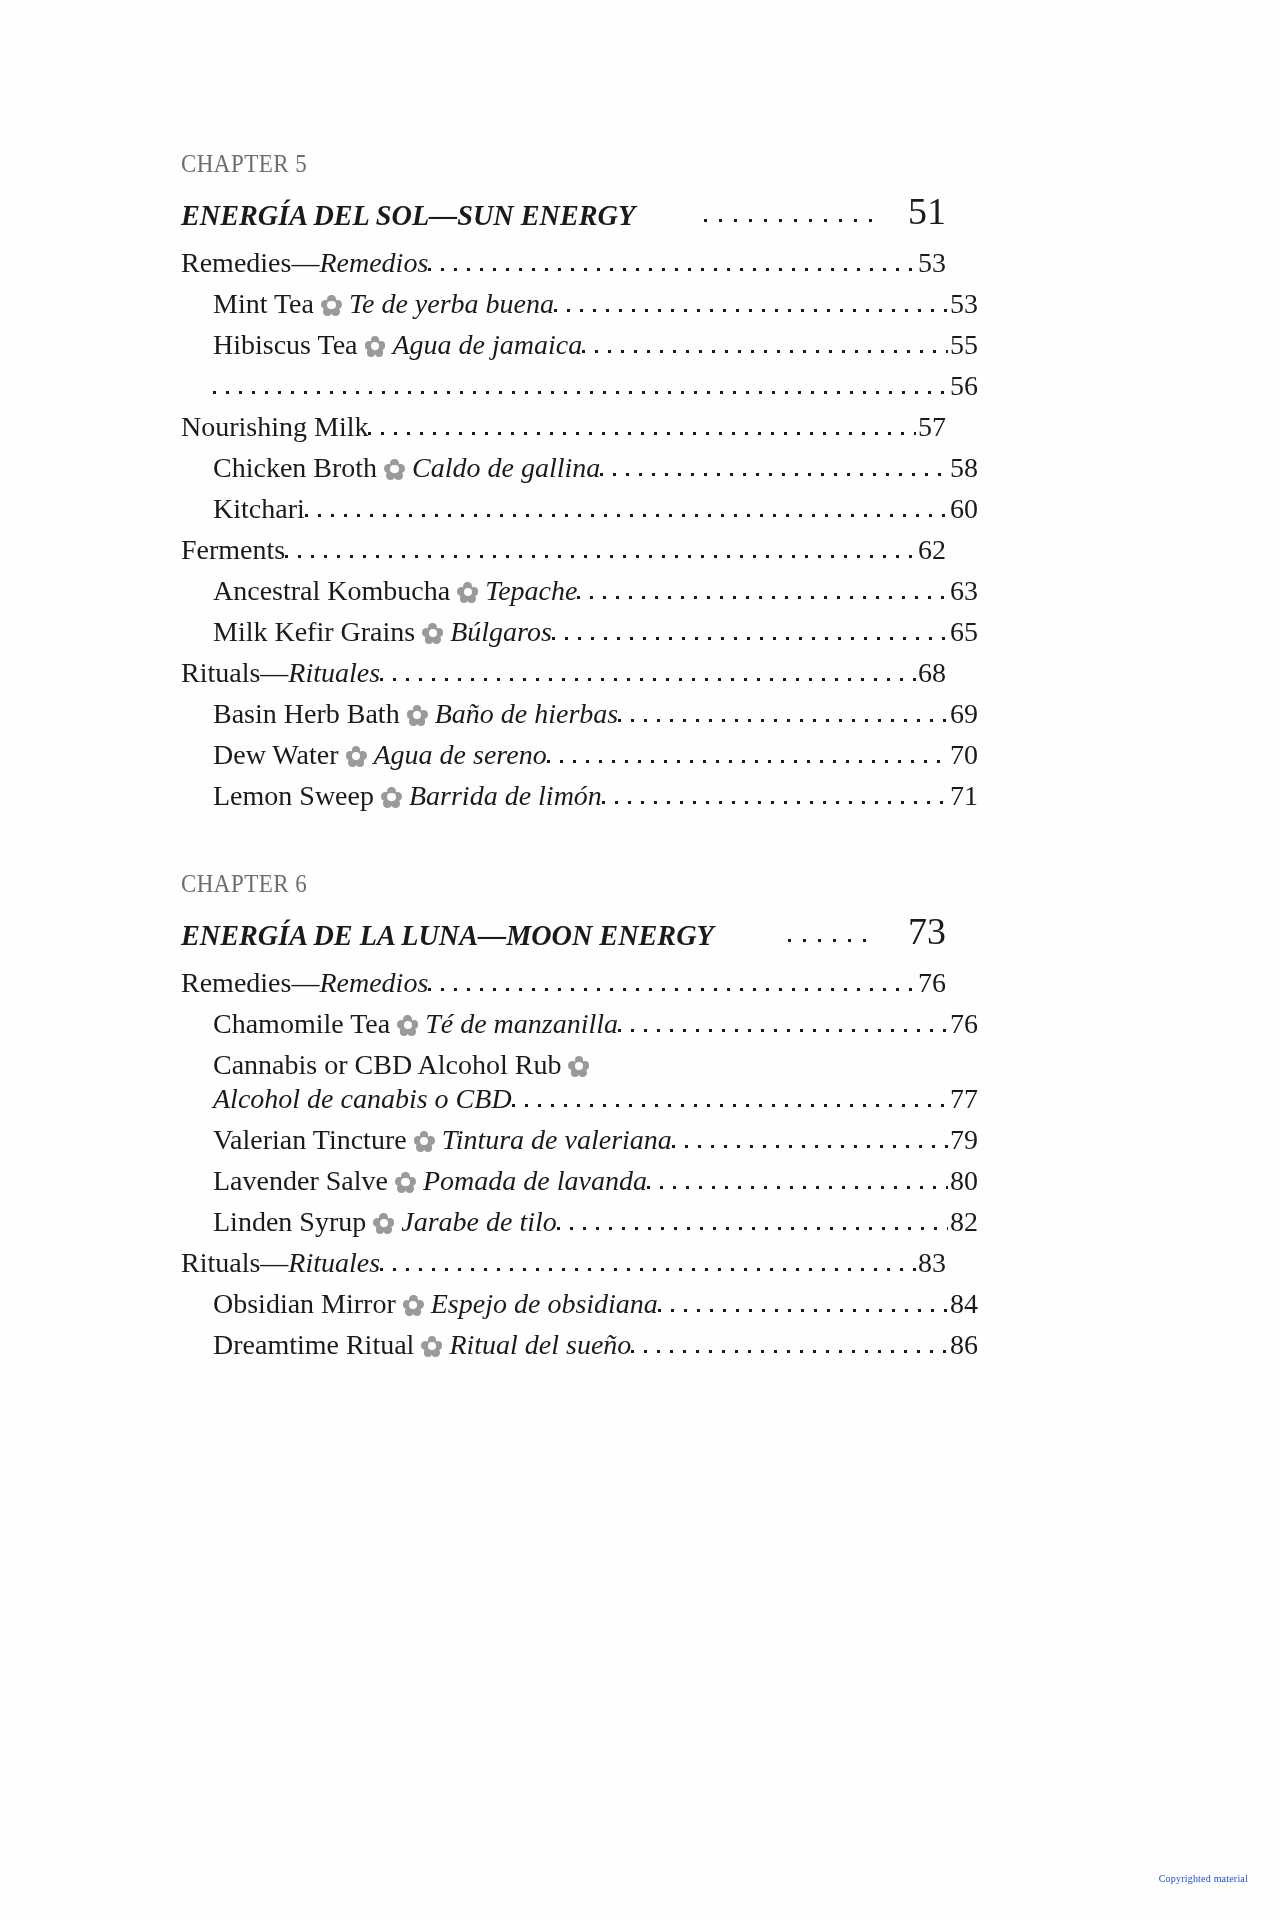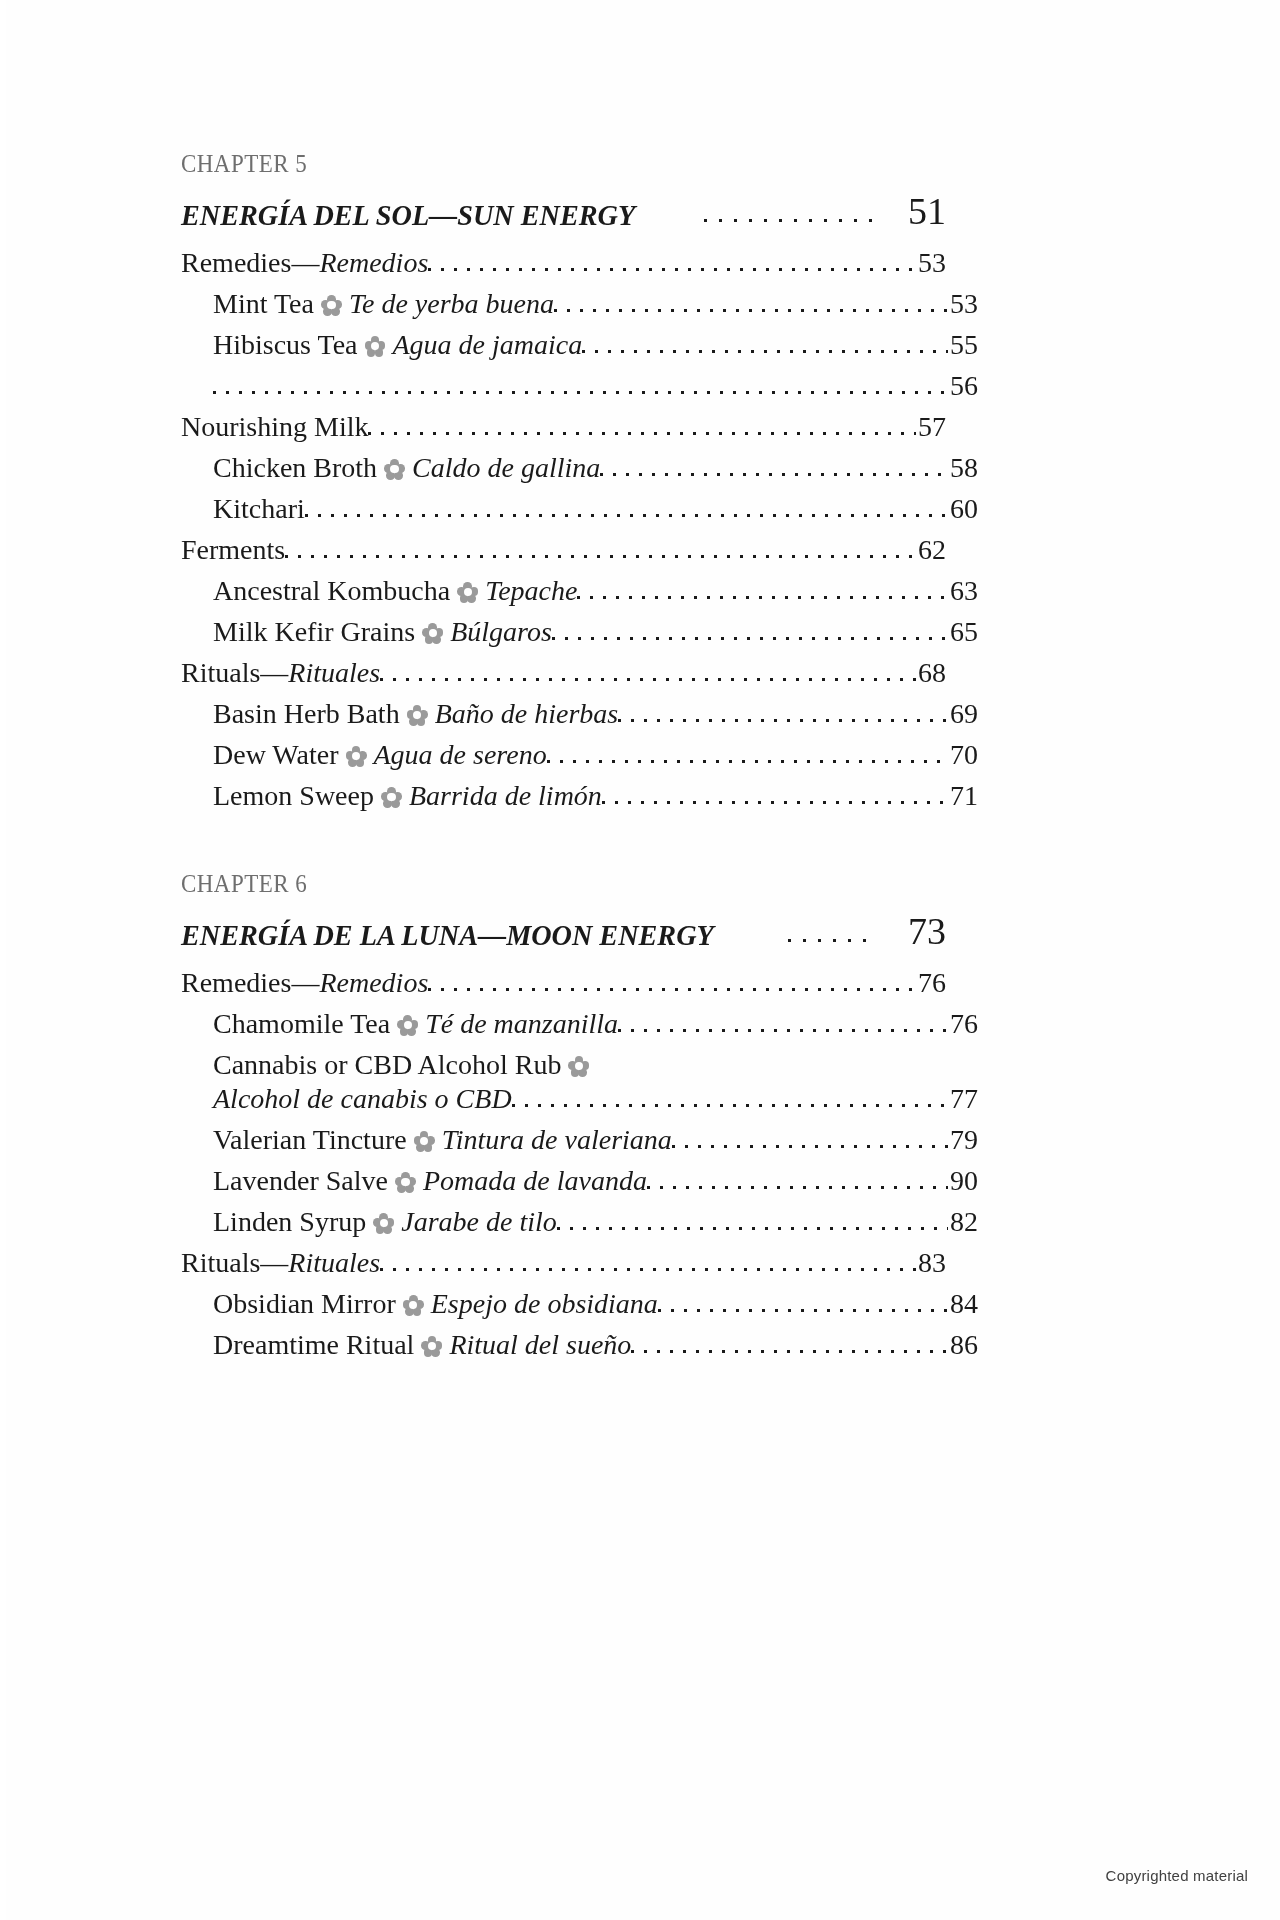--- a/index.html
+++ b/index.html
@@ -167,23 +167,23 @@
     border-radius: 50%;
     background: #fefefe;
     display: block;
   }
 
   
   #copyright {
     position: absolute;
     right: 38px;
     bottom: 36px;
-    font-family: Liberation Sans, sans-serif;
-    font-size: 15px;
-    color: #404040;
+    font-family: Liberation Serif, serif;
+    font-size: 10px;
+    color: #1d4ed8;
     letter-spacing: 0.2px;
     white-space: nowrap;
   }
 </style>
 </head>
 <body>
 
 <div id="page">
   <div id="toc">
       <div class="chapter-block">
@@ -289,21 +289,21 @@
           <span class="pageno">77</span>
         </div>
         <div class="row entry">
           <span class="txt"><span>Valerian Tincture</span><span class="flower"><i></i><i></i><i></i><i></i><i></i><b></b></span><span class="it">Tintura de valeriana</span></span>
           <span class="leader"></span>
           <span class="pageno">79</span>
         </div>
         <div class="row entry">
           <span class="txt"><span>Lavender Salve</span><span class="flower"><i></i><i></i><i></i><i></i><i></i><b></b></span><span class="it">Pomada de lavanda</span></span>
           <span class="leader"></span>
-          <span class="pageno">90</span>
+          <span class="pageno">80</span>
         </div>
         <div class="row entry">
           <span class="txt"><span>Linden Syrup</span><span class="flower"><i></i><i></i><i></i><i></i><i></i><b></b></span><span class="it">Jarabe de tilo</span></span>
           <span class="leader"></span>
           <span class="pageno">82</span>
         </div>
         <div class="row section">
           <span class="txt"><span>Rituals—</span><span class="it">Rituales</span></span>
           <span class="leader"></span>
           <span class="pageno">83</span>

